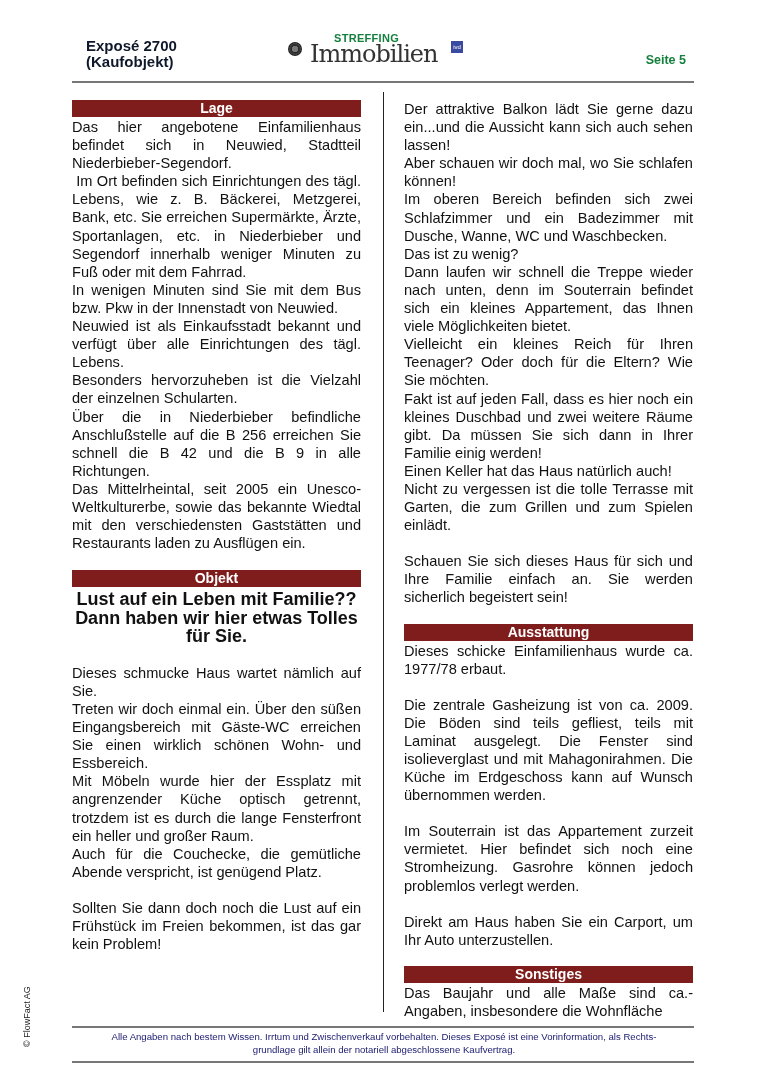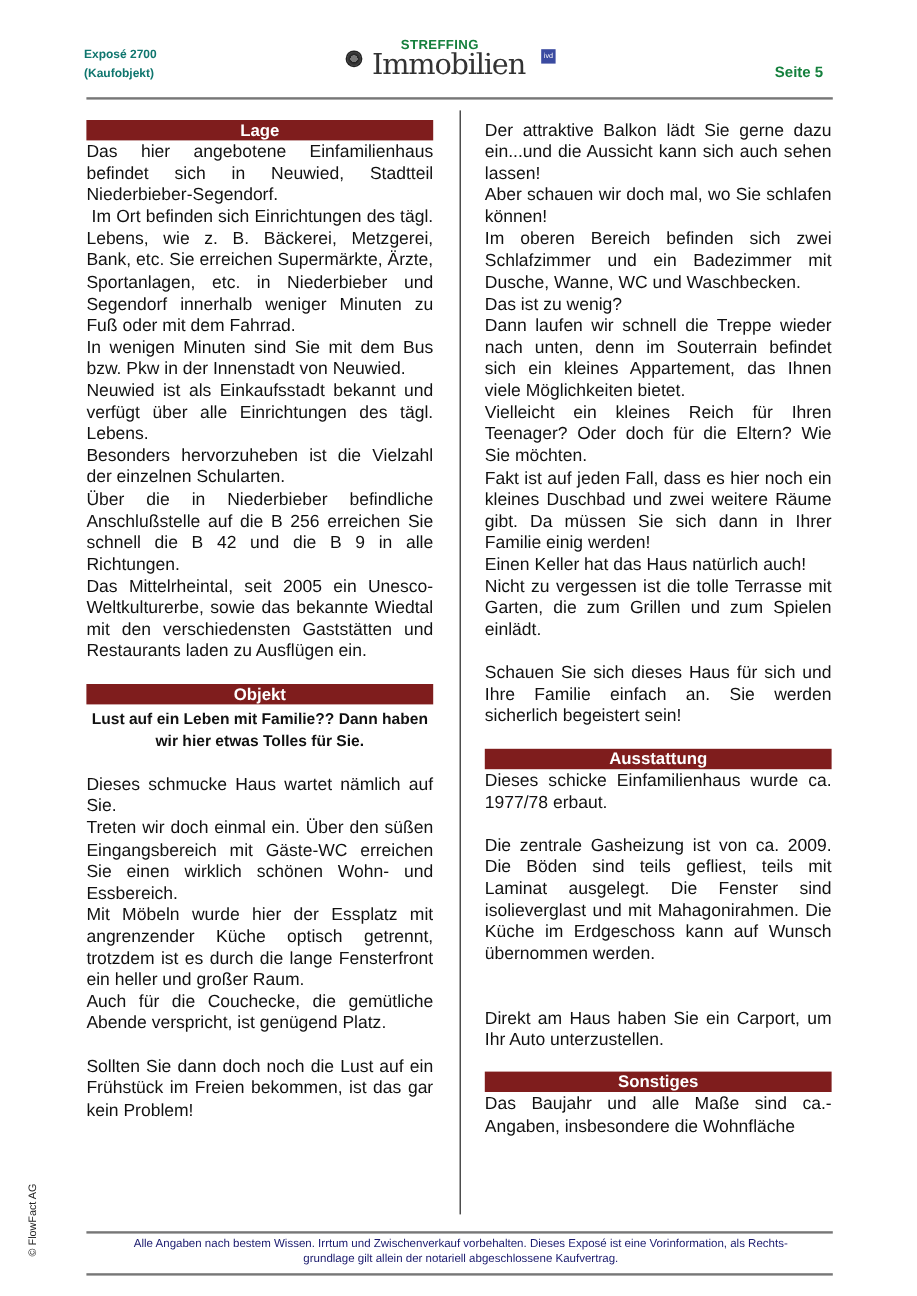--- a/index.html
+++ b/index.html
@@ -1,39 +1,39 @@
 <!DOCTYPE html>
 <html><head>
 <meta charset="utf-8">
 <style>
   html, body { margin:0; padding:0; background:#ffffff; }
   body { width:764px; height:1080px; position:relative; overflow:hidden;
          font-family:"Liberation Sans", sans-serif; color:#111; }
-  .hdr-left { position:absolute; left:70px; top:38px; font-weight:bold; font-size:10px;
-              line-height:16px; color:#0f766e; }
+  .hdr-left { position:absolute; left:86px; top:38px; font-weight:bold; font-size:15px;
+              line-height:16px; color:#0f172a; }
   .hdr-right { position:absolute; right:78px; top:53px; font-weight:bold; font-size:12.5px; color:#15803d; }
   .logo { position:absolute; left:286px; top:30px; width:190px; height:40px; }
   .logo .seal { position:absolute; left:2px; top:12px; width:14px; height:14px; border-radius:50%;
                 background:radial-gradient(circle,#777 30%,#222 31%,#444 60%,#222 61%); }
   .logo .brand { position:absolute; left:48px; top:2px; font-weight:bold; font-size:11px; color:#15803d;
                  letter-spacing:0.3px; }
   .logo .script { position:absolute; left:24px; top:10px; font-family:"DejaVu Serif", serif; 
                   font-size:24px; color:#333; letter-spacing:-1px; }
   .logo .ivd { position:absolute; left:165px; top:11px; width:12px; height:12px; background:#3a4aa0;
                color:#fff; font-size:6px; text-align:center; line-height:12px; }
   .rule { position:absolute; left:72px; width:622px; height:1.5px; background:#777; }
   .col { position:absolute; top:100px; width:289px; font-size:14.6px; line-height:18.1px; }
   .col.left { left:72px; }
   .col.right { left:404px; top:100px; }
   .divider { position:absolute; left:383px; top:92px; width:1px; height:920px; background:#222; }
   .sec-head { background:#7f1d1d; color:#fff; font-weight:bold; font-size:14px; text-align:center;
               height:17px; line-height:17px; margin:0 0 1px 0; }
   .para { text-align:justify; margin:0; }
   .gap { height:18px; }
-  .sub-head { font-weight:bold; text-align:center; font-size:13px; line-height:18.5px; margin:3px 0 0 0; }
+  .sub-head { font-weight:bold; text-align:center; font-size:18px; line-height:18.5px; margin:3px 0 0 0; }
   .footer-text { position:absolute; left:74px; top:1031px; font-size:9.6px; line-height:12.5px; color:#1a1a6e; width:620px;text-align:center; }
   .copyright { position:absolute; left:22px; top:1047px; transform-origin:left top; transform:rotate(-90deg);
                font-size:9px; color:#222; white-space:nowrap; }
 </style>
 </head>
 <body>
 
 <div class="hdr-left">
   <div>Exposé 2700</div>
   <div>(Kaufobjekt)</div>
@@ -84,20 +84,21 @@
   <p class="para">Einen Keller hat das Haus natürlich auch!</p>
   <p class="para">Nicht zu vergessen ist die tolle Terrasse mit Garten, die zum Grillen und zum Spielen einlädt.</p>
   <div class="gap"></div>
   <p class="para">Schauen Sie sich dieses Haus für sich und Ihre Familie einfach an. Sie werden sicherlich begeistert sein!</p>
   <div style="height:17px;"></div>
   <div class="sec-head">Ausstattung</div>
   <p class="para">Dieses schicke Einfamilienhaus wurde ca. 1977/78 erbaut.</p>
   <div class="gap"></div>
   <p class="para">Die zentrale Gasheizung ist von ca. 2009. Die Böden sind teils gefliest, teils mit Laminat ausgelegt. Die Fenster sind isolieverglast und mit Mahagonirahmen. Die Küche im Erdgeschoss kann auf Wunsch übernommen werden.</p>
   <div class="gap"></div>
+  <p class="para">Im Souterrain ist das Appartement zurzeit vermietet. Hier befindet sich noch eine Stromheizung. Gasrohre können jedoch problemlos verlegt werden.</p>
   <div class="gap"></div>
   <p class="para">Direkt am Haus haben Sie ein Carport, um Ihr Auto unterzustellen.</p>
   <div style="height:17px;"></div>
   <div class="sec-head">Sonstiges</div>
   <p class="para">Das Baujahr und alle Maße sind ca.-Angaben, insbesondere die Wohnfläche</p>
 </div>
 
 <div class="rule" style="top:1026px;"></div>
 <div class="footer-text">
   <div>Alle Angaben nach bestem Wissen. Irrtum und Zwischenverkauf vorbehalten. Dieses Exposé ist eine Vorinformation, als Rechts-</div>

